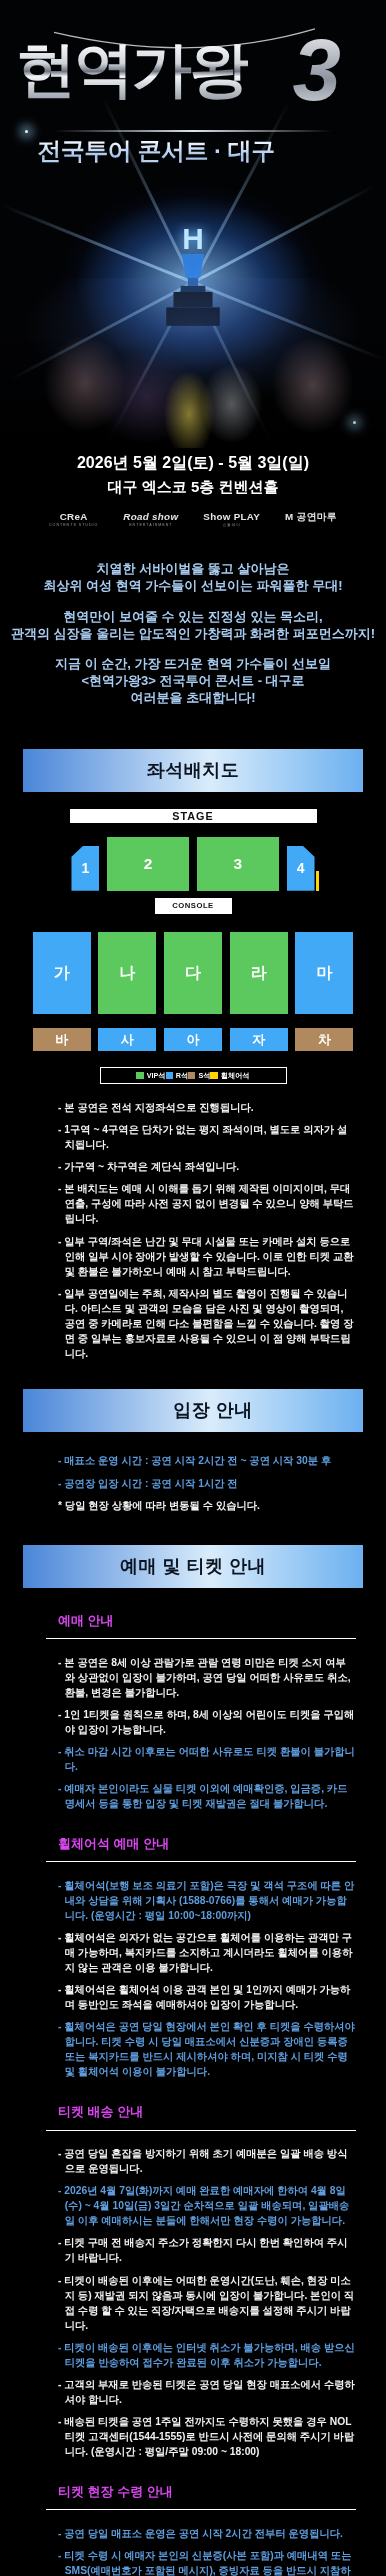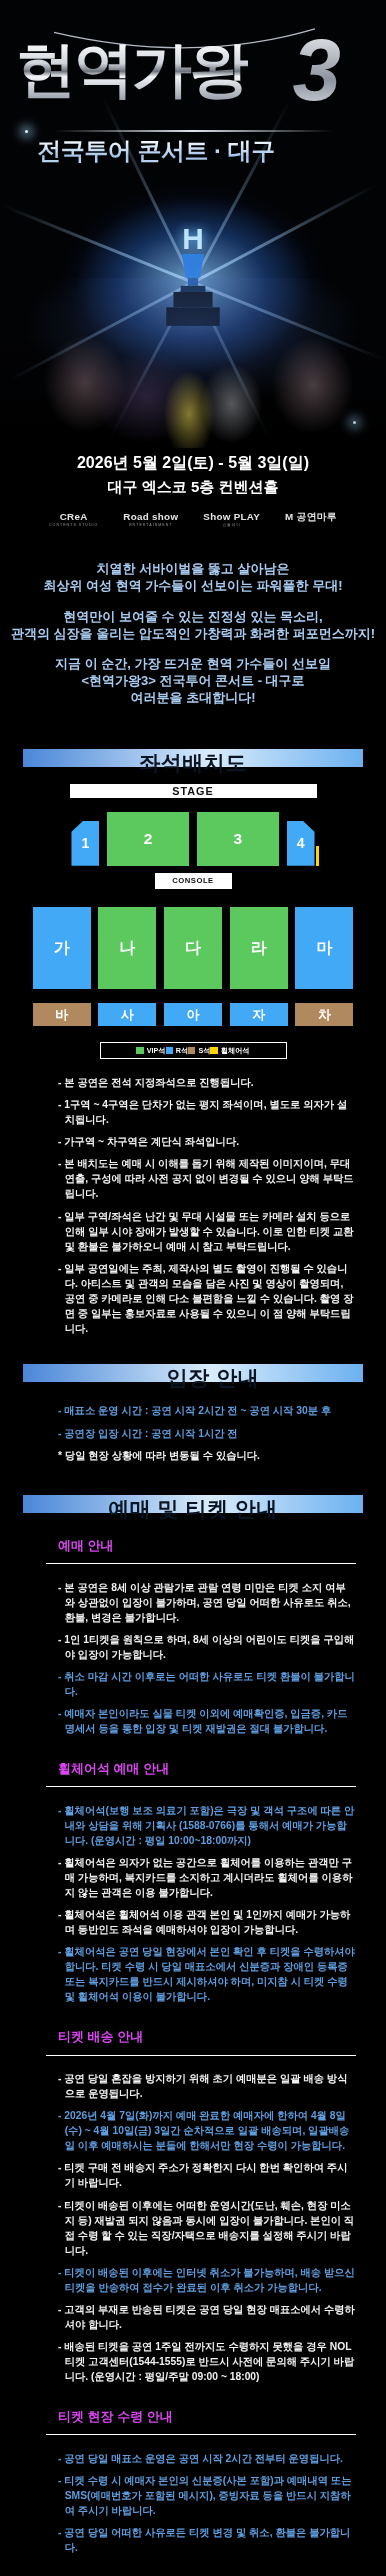--- a/index.html
+++ b/index.html
@@ -38,23 +38,23 @@
   .dateline{margin-top:5.2px;text-align:center;font-size:16px;font-weight:800;color:#fff;}
   .venueline{margin-top:4.1px;text-align:center;font-size:15px;font-weight:800;color:#fff;}
   .logos{margin-top:13.4px;display:flex;justify-content:center;align-items:flex-start;gap:25px;}
   .logo-item{text-align:center;color:#e6e6e6;}
   .logo-item .lm{font-size:9.8px;font-weight:800;letter-spacing:0.3px;}
   .logo-item .ls{font-size:3.6px;letter-spacing:1px;color:#9a9a9a;margin-top:1.5px;}
   
   .intro{margin-top:33px;text-align:center;font-weight:700;color:var(--intro-blue,#a9cdf2);}
   .intro p{margin:0 0 13.4px;font-size:13px;line-height:17px;}
   
-  .banner{height:18px;margin:0 23px;display:flex;align-items:flex-start;justify-content:center;
+  .banner{height:43px;margin:0 23px;display:flex;align-items:center;justify-content:center;
     background:linear-gradient(90deg,var(--banner-grad-left,#4a86d8),var(--banner-grad-mid,#d9ecfb) 55%,var(--banner-grad-right,#6cb0f0));
-    font-size:21px;font-weight:900;color:var(--banner-text,#0b1422);letter-spacing:0.5px;}
+    font-size:18px;font-weight:900;color:var(--banner-text,#0b1422);letter-spacing:0.5px;}
   .mt-banner1{margin-top:43px;}.mt-banner2{margin-top:28px;padding-left:40px;}.mt-banner3{margin-top:32px;}
   
   .stage{margin:17.5px auto 0;width:247px;height:14px;background:#fff;display:flex;align-items:center;justify-content:center;
     color:#111;font-size:10.8px;font-weight:800;letter-spacing:1px;}
   .srow{display:flex;justify-content:center;gap:7.7px;}
   .srow1{margin-top:13.4px;align-items:flex-end;height:54px;}
   .blk{display:flex;align-items:center;justify-content:center;color:#fff;font-weight:800;}
   .vip{background:var(--seat-vip,#5cc95f);}
   .rseat{background:var(--seat-r,#41a9f5);}
   .sseat{background:var(--seat-s,#b1895f);}
@@ -117,21 +117,21 @@
 
 <div class="dateline">2026년 5월 2일(토) - 5월 3일(일)</div>
 <div class="venueline">대구 엑스코 5층 컨벤션홀</div>
 
 <div class="logos">
   <div class="logo-item">
     <div class="lm">CReA</div>
     <div class="ls">CONTENTS STUDIO</div>
   </div>
   <div class="logo-item">
-    <div class="lm" style="">Road show</div>
+    <div class="lm" style="font-style:italic;">Road show</div>
     <div class="ls">ENTERTAINMENT</div>
   </div>
   <div class="logo-item">
     <div class="lm">Show PLAY</div>
     <div class="ls">쇼플레이</div>
   </div>
   <div class="logo-item">
     <div class="lm">M 공연마루</div>
     <div class="ls"></div>
   </div>

